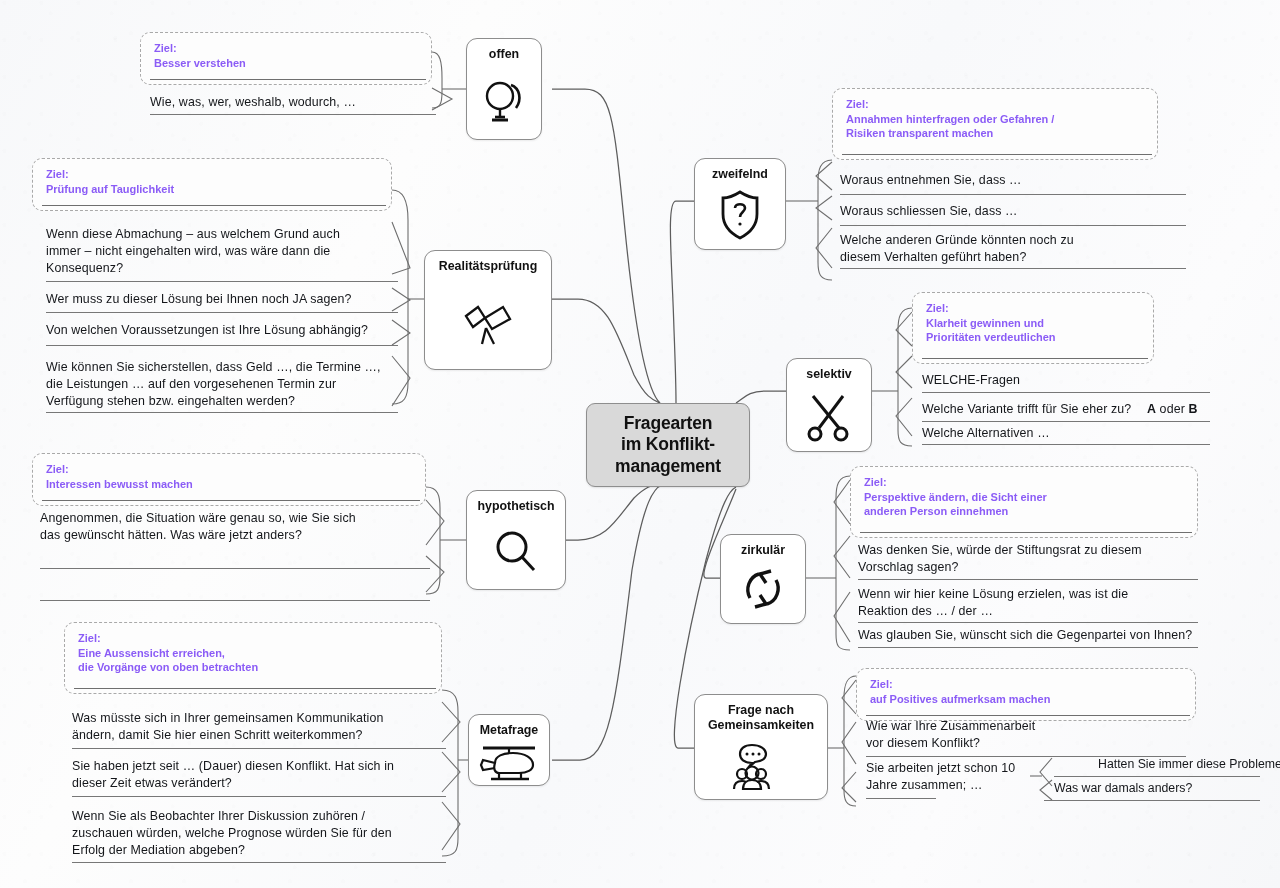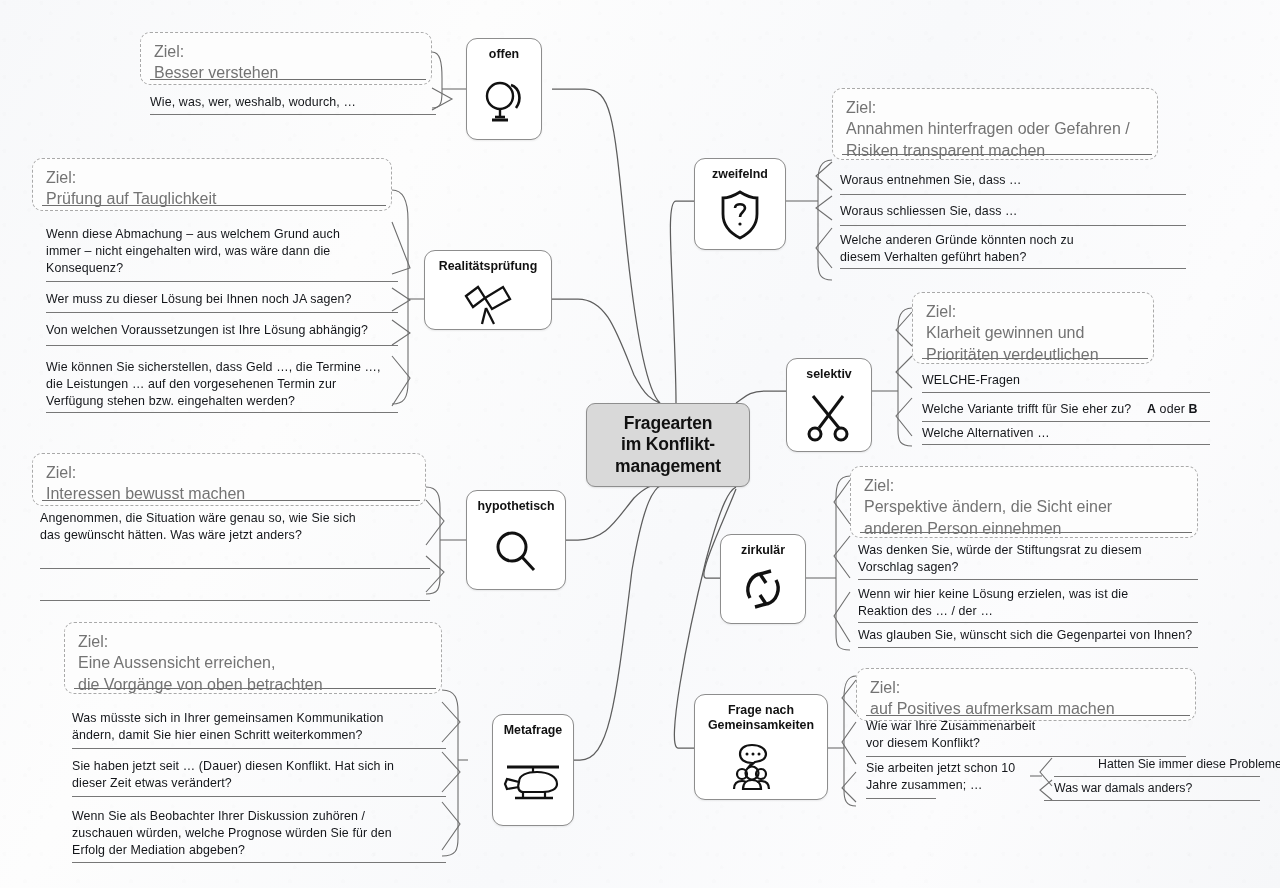--- a/index.html
+++ b/index.html
@@ -67,24 +67,24 @@
   }
   .cat-icon { flex: 1; display: flex; align-items: center; justify-content: center; width: 100%; }
 
   
   .goal-box {
     position: absolute;
     background: #fdfdfd;
     border: 1.1px dashed #a9a9a9;
     border-radius: 10px;
     padding: 8px 12px 9px 13px;
-    font-weight: normal;
-    font-size: 16px;
+    font-weight: bold;
+    font-size: 11px;
     line-height: 1.33;
-    color: #737373;
+    color: #8b5cf6;
   }
   .goal-box .ziel-head { display: block; }
   .goal-underline {
     position: absolute;
     height: 1.1px; background: #6f6f6f;
   }
 
   
   .sub-item {
     position: absolute;
@@ -198,21 +198,21 @@
       <svg width="48" height="52" viewBox="0 0 48 52" fill="none" stroke="#111" stroke-width="2.4">
         <circle cx="20" cy="22" r="13"></circle>
         <path d="M31 11 C40 14 42 26 36 34" stroke-width="2.6"></path>
         <path d="M20 35 L20 43"></path>
         <path d="M12 46 L28 46" stroke-width="3"></path>
         <path d="M15 43 L25 43" stroke-width="2.6"></path>
       </svg>
     </div>
   </div>
 
-  <div class="cat-node" style="left:424px; top:250px; width:128px; height:80px;">
+  <div class="cat-node" style="left:424px; top:250px; width:128px; height:120px;">
     <div class="cat-label">Realitätsprüfung</div>
     <div class="cat-icon">
       <svg width="64" height="54" viewBox="0 0 64 54" fill="none" stroke="#111" stroke-width="2.3">
         <path d="M10 22 L22 13 L29 24 L17 33 Z"></path>
         <path d="M29 24 L47 13 L54 25 L36 35 Z"></path>
         <path d="M30 34 L26 50"></path>
         <path d="M30 34 L38 50"></path>
       </svg>
     </div>
   </div>
@@ -220,21 +220,21 @@
   <div class="cat-node" style="left:466px; top:490px; width:100px; height:100px;">
     <div class="cat-label">hypothetisch</div>
     <div class="cat-icon">
       <svg width="56" height="56" viewBox="0 0 56 56" fill="none" stroke="#111" stroke-width="3">
         <circle cx="24" cy="24" r="14"></circle>
         <path d="M34 34 L46 47"></path>
       </svg>
     </div>
   </div>
 
-  <div class="cat-node" style="left:468px; top:714px; width:82px; height:112px;margin-left:24px;">
+  <div class="cat-node" style="left:468px; top:714px; width:82px; height:72px;">
     <div class="cat-label">Metafrage</div>
     <div class="cat-icon">
       <svg width="68" height="48" viewBox="0 0 68 48" fill="none" stroke="#111" stroke-width="2.2">
         <path d="M8 10 L60 10" stroke-width="2.8"></path>
         <path d="M34 10 L34 15"></path>
         <path d="M20 25 C20 18 28 15 38 15 C50 15 58 20 58 27 C58 32 52 35 44 35 L24 35 C20 35 18 31 20 25 Z"></path>
         <path d="M20 25 L8 22 L6 27 L8 32 L20 30"></path>
         <path d="M24 35 L24 41 M46 35 L46 41"></path>
         <path d="M16 41 L54 41" stroke-width="2.6"></path>
       </svg>

